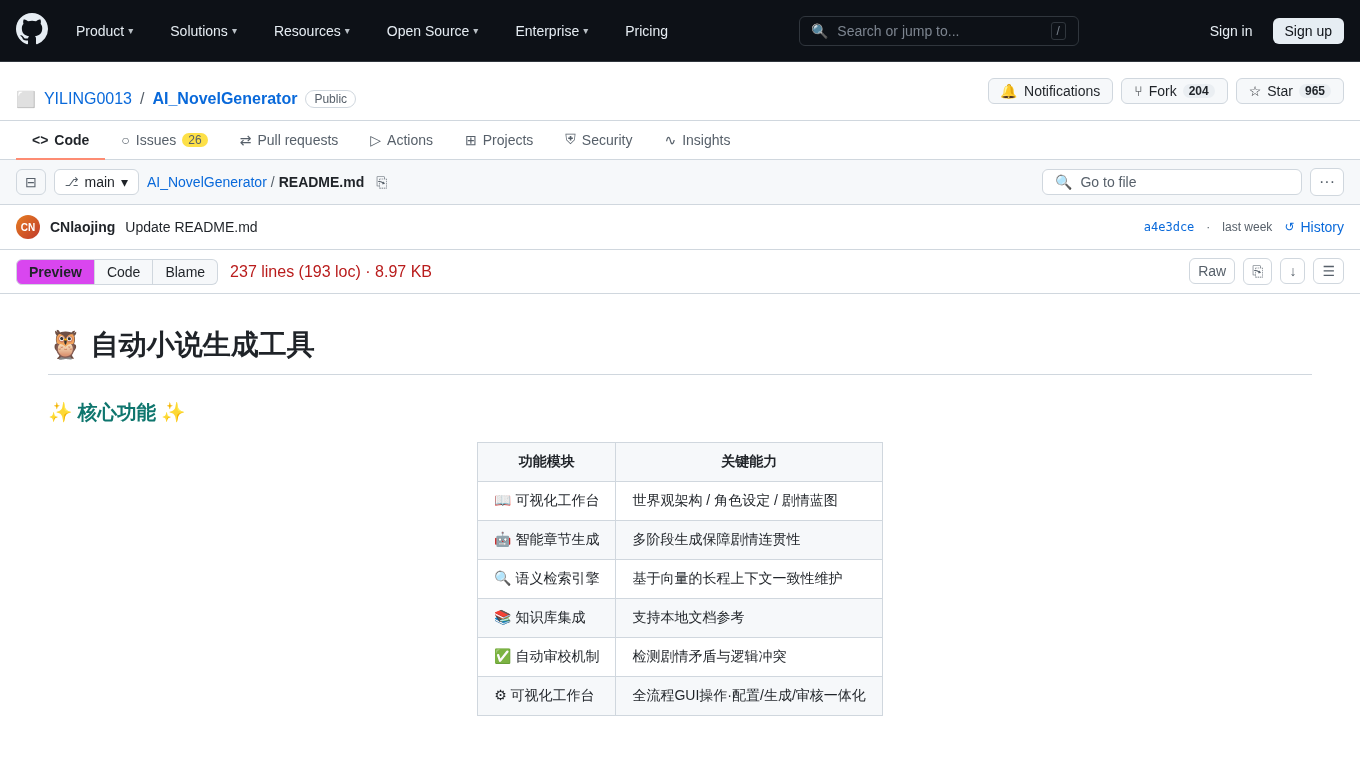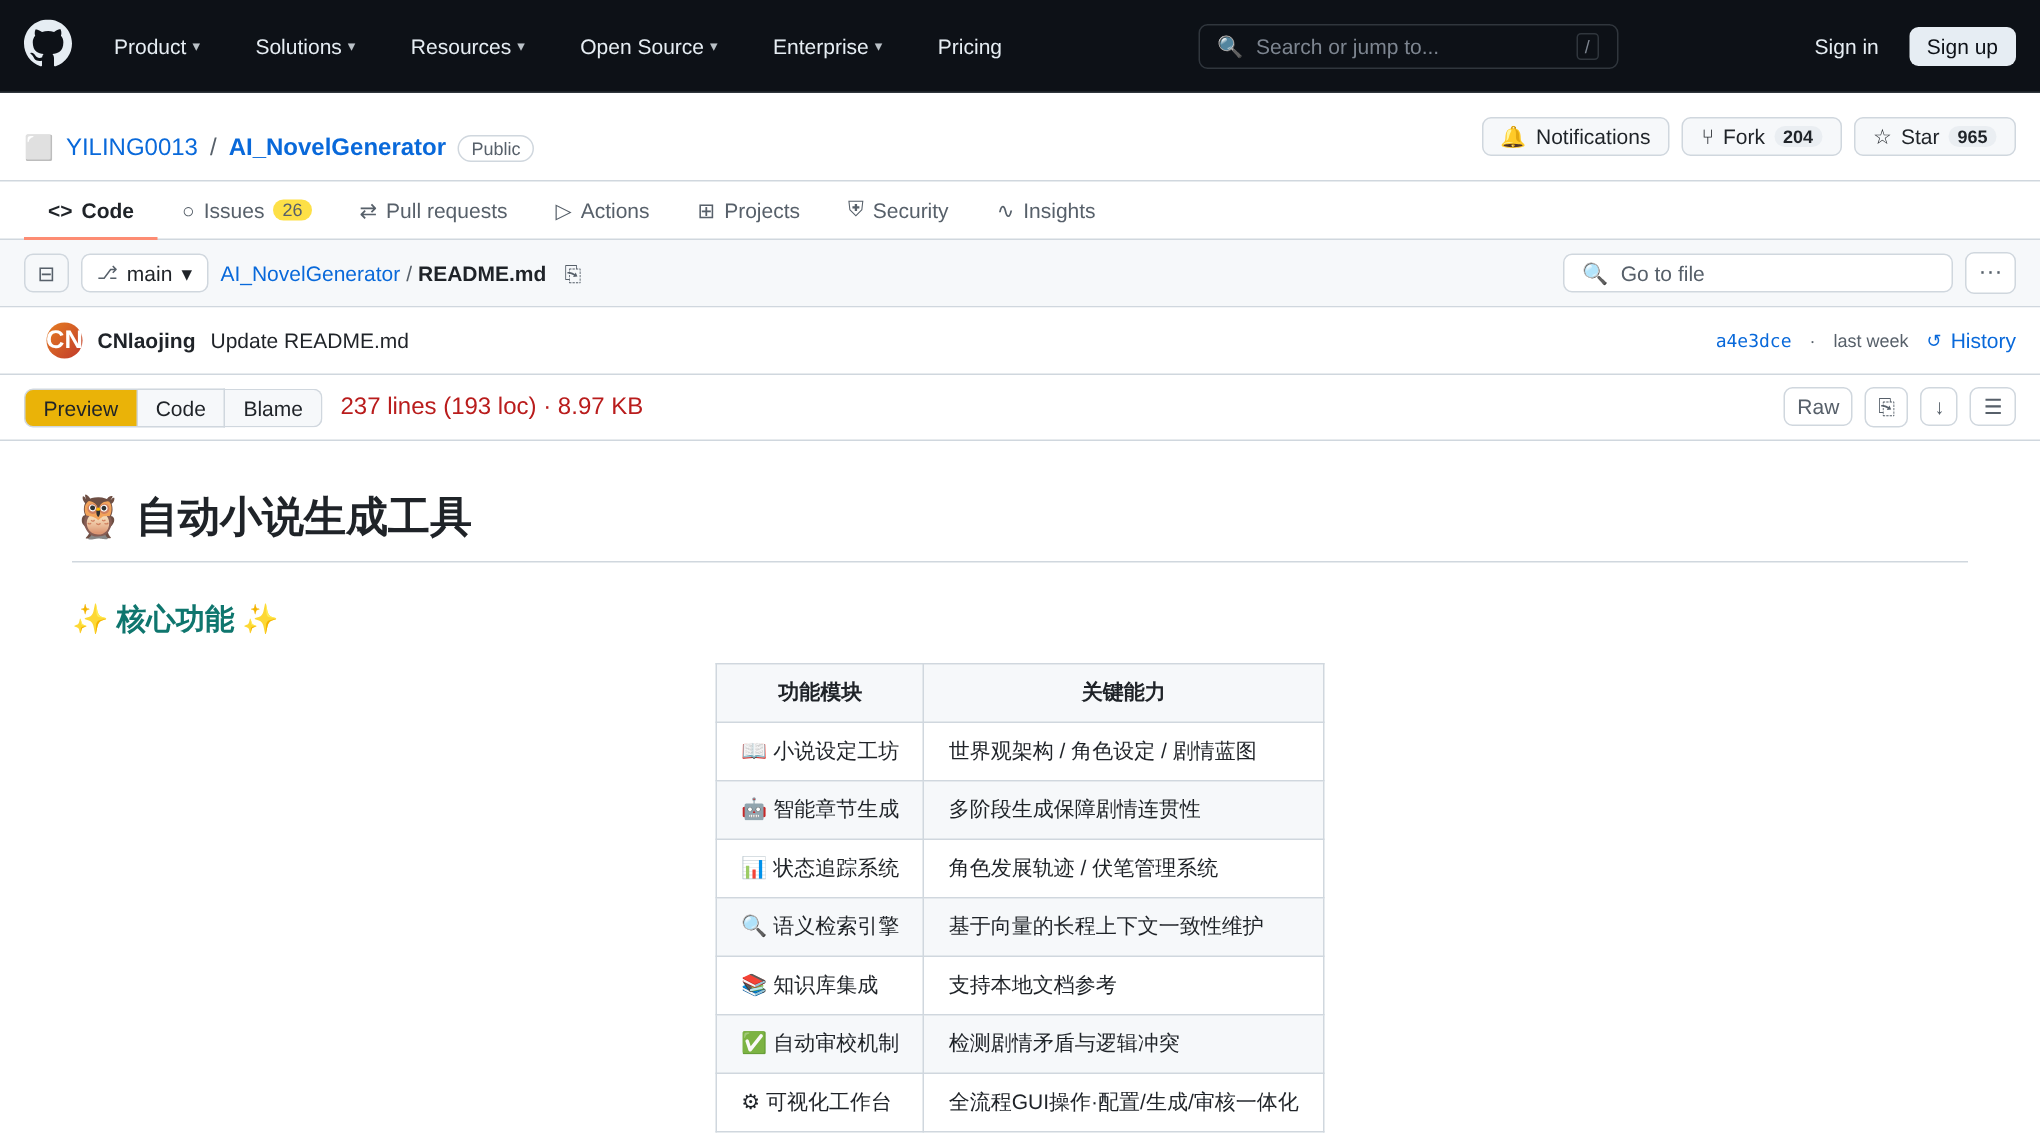--- a/index.html
+++ b/index.html
@@ -125,21 +125,21 @@
     
     .commit-row {
       display: flex; align-items: center; justify-content: space-between;
       padding: 10px 16px; background: #fff; border-bottom: 1px solid #d0d7de;
     }
     .commit-row-left { display: flex; align-items: center; gap: 10px; }
     .avatar {
       width: 24px; height: 24px; border-radius: 50%;
       background: linear-gradient(135deg, #e67e22 0%, #c0392b 100%);
       display: flex; align-items: center; justify-content: center;
-      color: #fff; font-size: 17px; font-weight: 600; flex-shrink: 0; margin-left: 15px;
+      color: #fff; font-size: 10px; font-weight: 600; flex-shrink: 0;
     }
     .commit-author { font-weight: 600; color: #1f2328; font-size: 14px; }
     .commit-message { color: #1f2328; font-size: 14px; }
     .commit-row-right { display: flex; align-items: center; gap: 12px; color: #57606a; font-size: 12px; }
     .commit-hash { color: #0969da; text-decoration: none; font-family: monospace; font-size: 12px; }
     .history-btn {
       display: flex; align-items: center; gap: 6px;
       color: #0969da; background: none; border: none; cursor: pointer;
       font-size: 14px; text-decoration: none;
     }
@@ -150,21 +150,21 @@
       display: flex; align-items: center; justify-content: space-between;
       padding: 8px 16px; border-bottom: 1px solid #d0d7de; background: #fff;
     }
     .view-tabs { display: flex; align-items: center; gap: 0; }
     .view-tab {
       padding: 4px 12px; border: 1px solid #d0d7de; background: #f6f8fa;
       cursor: pointer; font-size: 14px; color: #1f2328;
     }
     .view-tab:first-child { border-radius: 6px 0 0 6px; }
     .view-tab:last-child { border-radius: 0 6px 6px 0; border-left: none; }
-    .view-tab.active { background: #eab308; font-weight: 400; }
+    .view-tab.active { background: #d946ef; font-weight: 700; }
     .view-tab:not(:first-child) { border-left: none; }
     .file-meta { color: #b91c1c; font-size: 16px; margin-left: 12px; }
     .content-actions { display: flex; align-items: flex-start; gap: 8px; }
     .action-btn {
       border: 1px solid #d0d7de; border-radius: 6px; padding: 4px 8px;
       background: #fff; cursor: pointer; font-size: 14px; color: #57606a;
     }
 
     
     .readme-content {
@@ -382,32 +382,28 @@
   <h2 class="readme-h2">✨ 核心功能 ✨</h2>
   <table class="feature-table">
     <thead>
       <tr>
         <th>功能模块</th>
         <th>关键能力</th>
       </tr>
     </thead>
     <tbody id="feature-table-body">
     <tr>
-          <td>📖 小说设定工坊</td>
+          <td>📖 可视化工作台</td>
           <td>世界观架构 / 角色设定 / 剧情蓝图</td>
         </tr>
         <tr>
           <td>🤖 智能章节生成</td>
           <td>多阶段生成保障剧情连贯性</td>
         </tr>
         <tr>
-          <td>📊 状态追踪系统</td>
-          <td>角色发展轨迹 / 伏笔管理系统</td>
-        </tr>
-        <tr>
           <td>🔍 语义检索引擎</td>
           <td>基于向量的长程上下文一致性维护</td>
         </tr>
         <tr>
           <td>📚 知识库集成</td>
           <td>支持本地文档参考</td>
         </tr>
         <tr>
           <td>✅ 自动审校机制</td>
           <td>检测剧情矛盾与逻辑冲突</td>

